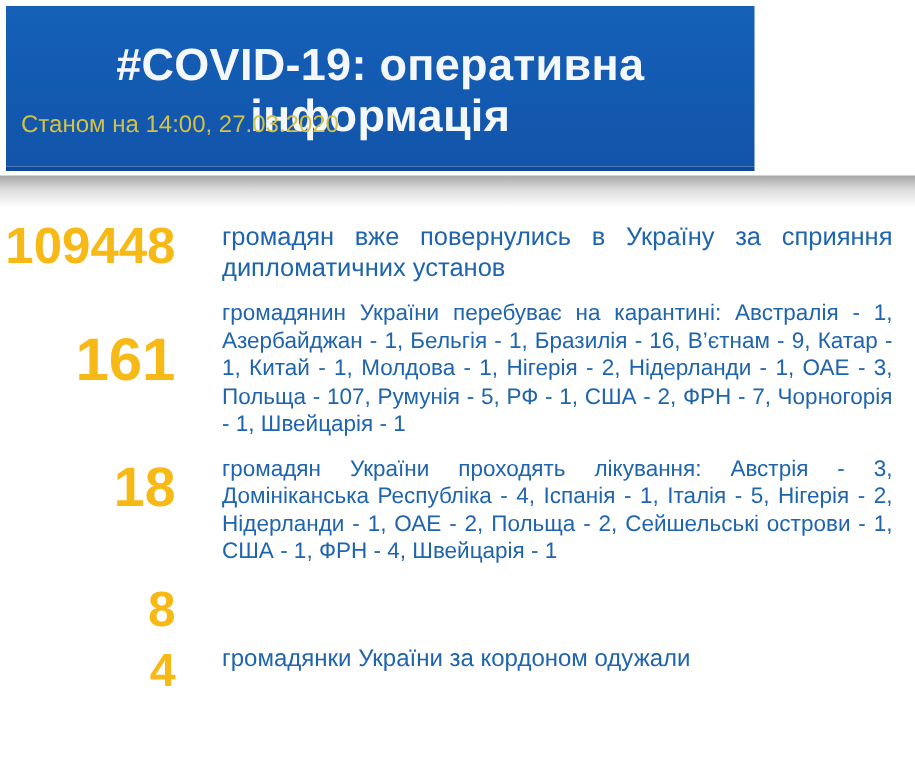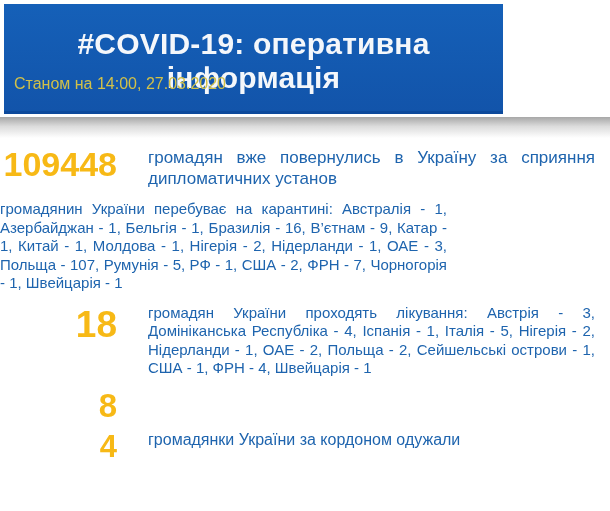--- a/index.html
+++ b/index.html
@@ -72,20 +72,21 @@
     <div class="date">Станом на 14:00, 27.03.2020</div>
   </div>
   <div class="header-shadow"></div>
 
   <div class="stats">
     <div class="stat-row row-0">
       <div class="stat-num">109448</div>
       <div class="stat-text">громадян вже повернулись в Україну за сприяння дипломатичних установ</div>
     </div>
     <div class="stat-row row-1">
+      <div class="stat-num">161</div>
       <div class="stat-text">громадянин України перебуває на карантині: Австралія - 1, Азербайджан - 1, Бельгія - 1, Бразилія - 16, В’єтнам - 9, Катар - 1, Китай - 1, Молдова - 1, Нігерія - 2, Нідерланди - 1, ОАЕ - 3, Польща - 107, Румунія - 5, РФ - 1, США - 2, ФРН - 7, Чорногорія - 1, Швейцарія - 1</div>
     </div>
     <div class="stat-row row-2">
       <div class="stat-num">18</div>
       <div class="stat-text">громадян України проходять лікування: Австрія - 3, Домініканська Республіка - 4, Іспанія - 1, Італія - 5, Нігерія - 2, Нідерланди - 1, ОАЕ - 2, Польща - 2, Сейшельські острови - 1, США - 1, ФРН - 4, Швейцарія - 1</div>
     </div>
     <div class="stat-row row-3">
       <div class="stat-num">8</div>
     </div>
     <div class="stat-row row-4">

